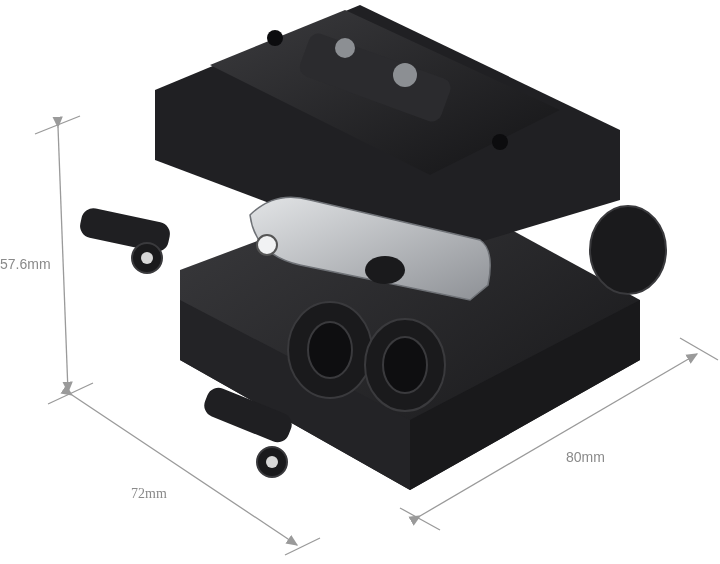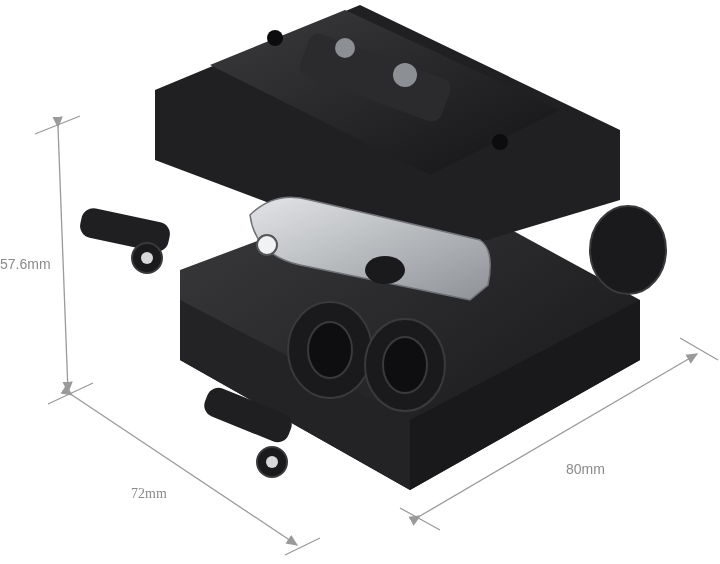--- a/index.html
+++ b/index.html
@@ -80,14 +80,14 @@
     </g>
     <g>
       <rect x="203" y="400" width="90" height="30" rx="12" transform="rotate(22 248 415)" fill="#1f1f22"></rect>
       <circle cx="272" cy="462" r="15" fill="#1a1a1c" stroke="#3a3a3d" stroke-width="2"></circle>
       <circle cx="272" cy="462" r="6" fill="#d8d8d8"></circle>
     </g>
   </svg>
 
   <div class="dim-label" style="left:0px;top:256px;text-align:right;">57.6mm</div>
   <div class="dim-label" style="left:131px;top:486px;font-family:Liberation Serif, serif;">72mm</div>
-  <div class="dim-label" style="left:566px;top:449px;margin-top:12px;">80mm</div>
+  <div class="dim-label" style="left:566px;top:449px;">80mm</div>
 </div>
 
 </body></html>

